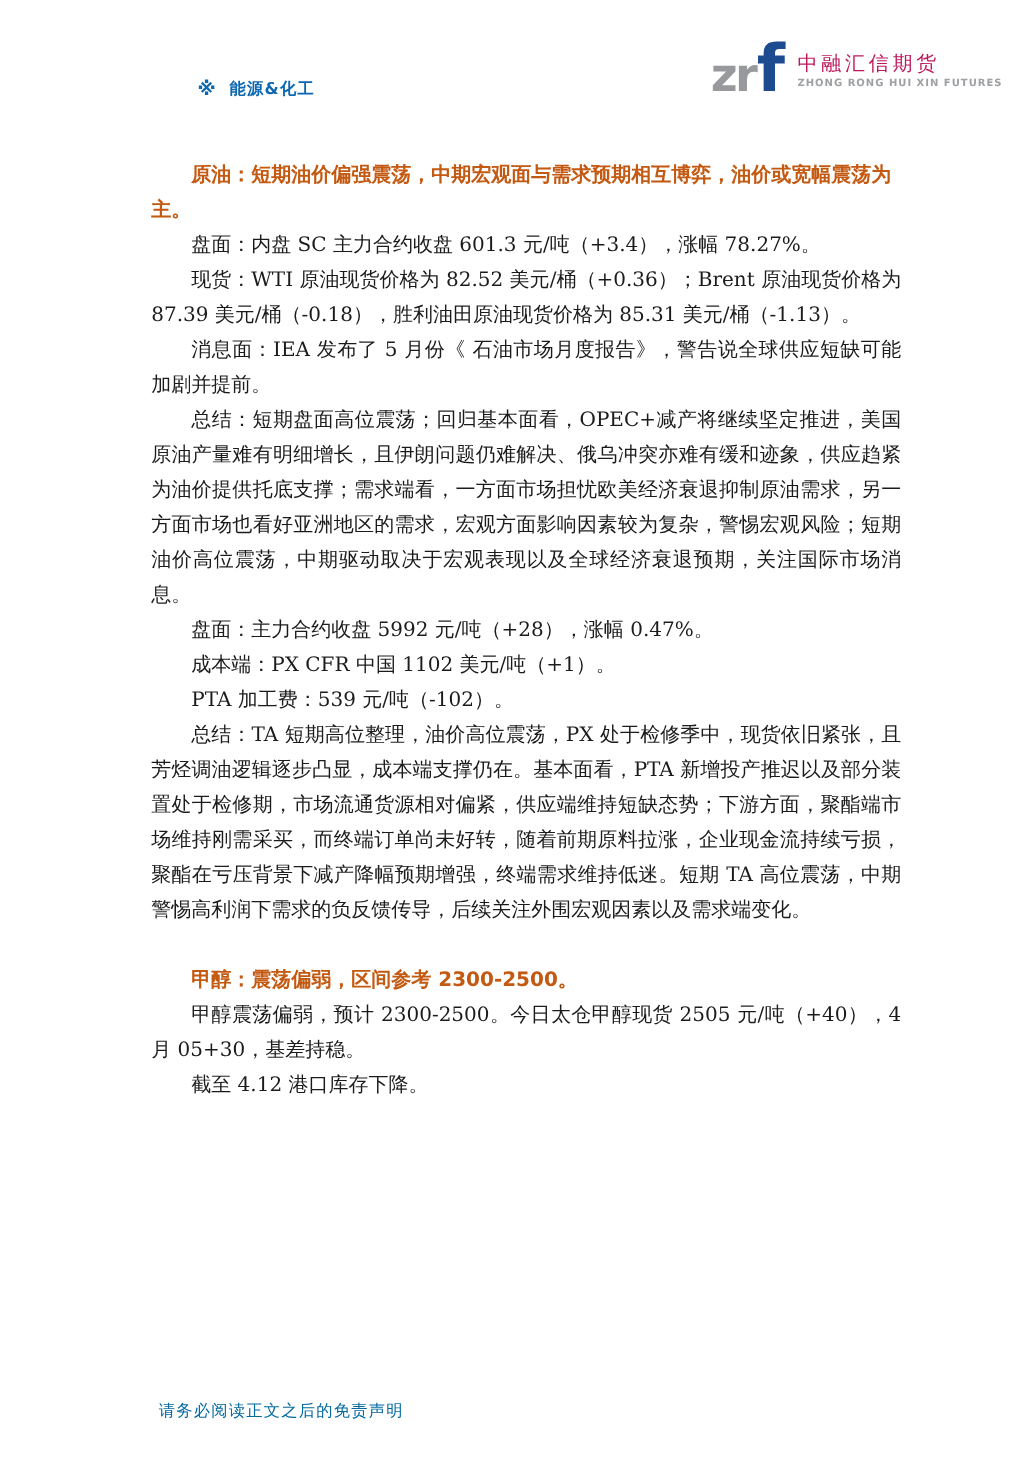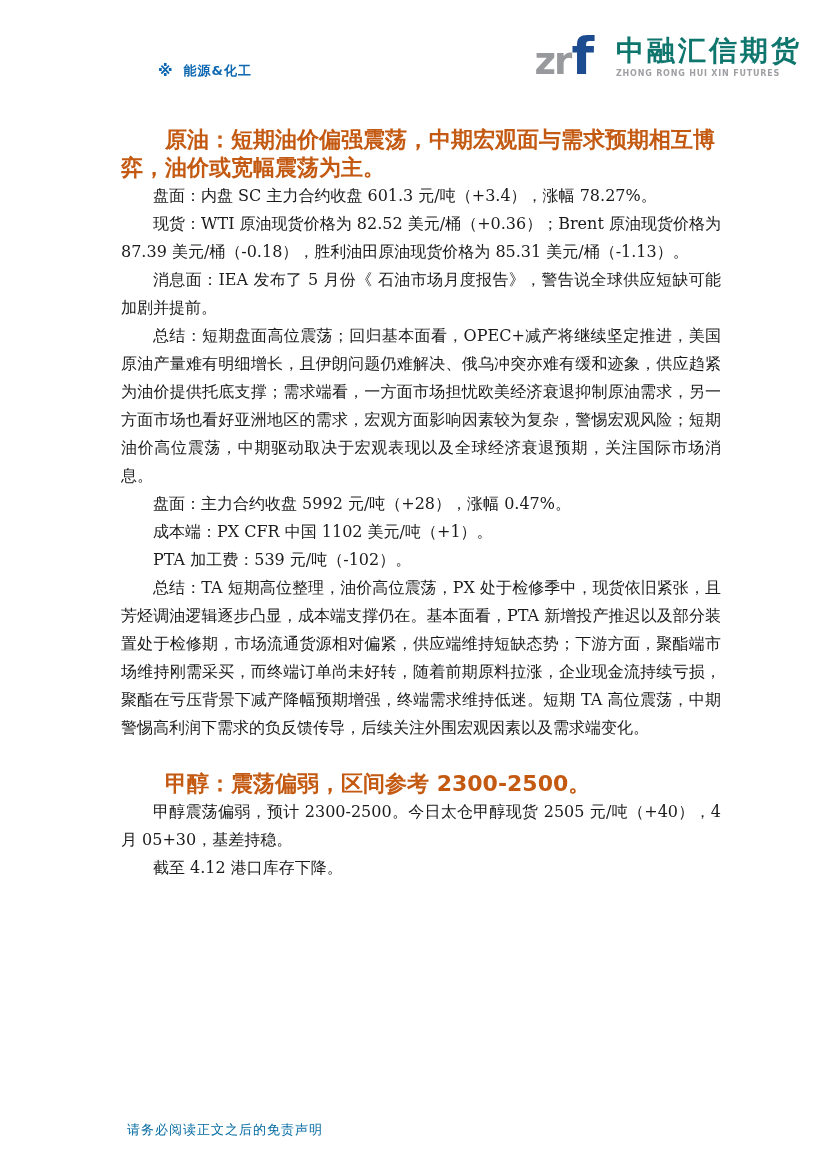--- a/index.html
+++ b/index.html
@@ -8,38 +8,38 @@
     width:826px;height:1169px;
     background:#ffffff;
     margin:0 auto;
     overflow:hidden;
     font-family:"DejaVu Serif","Liberation Serif",serif;
   }
 
   
   .logo{
     position:absolute;top:34px;right:24px;
-    display:flex;align-items:center;gap:22px;margin-left:13px;
+    display:flex;align-items:center;gap:10px;margin-left:13px;
   }
   .logo-mark{display:flex;align-items:baseline;}
   .logo-zr{
     font-family:"DejaVu Sans","Liberation Sans",sans-serif;
     font-weight:700;font-size:37px;line-height:1;
     color:#97999c;letter-spacing:-2px;
   }
   .logo-f{
     font-family:"DejaVu Sans","Liberation Sans",sans-serif;
     font-weight:700;font-size:52px;line-height:0.85;
     color:#1d4b8f;margin-left:1px;
   }
   .logo-names{display:flex;flex-direction:column;justify-content:center;}
   .logo-cn{
     font-family:"DejaVu Sans","Liberation Sans",sans-serif;
-    font-weight:700;font-size:28px;line-height:1.1;
-    color:#0f766e;letter-spacing:3px;
+    font-weight:400;font-size:16px;line-height:1.1;
+    color:#be185d;letter-spacing:3px;
   }
   .logo-en{
     font-family:"DejaVu Sans","Liberation Sans",sans-serif;
     font-weight:700;font-size:8px;line-height:1.2;
     color:#9ea0a3;letter-spacing:0.8px;margin-top:2px;
   }
 
   
   .heading{
     position:absolute;top:62px;left:158px;
@@ -54,21 +54,21 @@
   
   .doc{
     position:absolute;top:126px;left:121px;width:600px;
     font-size:16px;line-height:28px;color:#1b1b1b;
     text-align:justify;
   }
   .doc section{margin:0;}
   .doc h2{
     margin:28px 0 0 0;
     font-family:"DejaVu Sans","Liberation Sans",sans-serif;
-    font-weight:700;font-size:22px;line-height:28px;
+    font-weight:700;font-size:16px;line-height:28px;
     color:#c45911;
     text-indent:2em;text-align:left;
   }
   .doc section:first-child h2{margin-top:0;}
   .doc p{margin:0;text-indent:2em;}
 
   
   .footer{
     position:absolute;top:1121px;left:127px;
     font-family:"DejaVu Sans","Liberation Sans",sans-serif;

